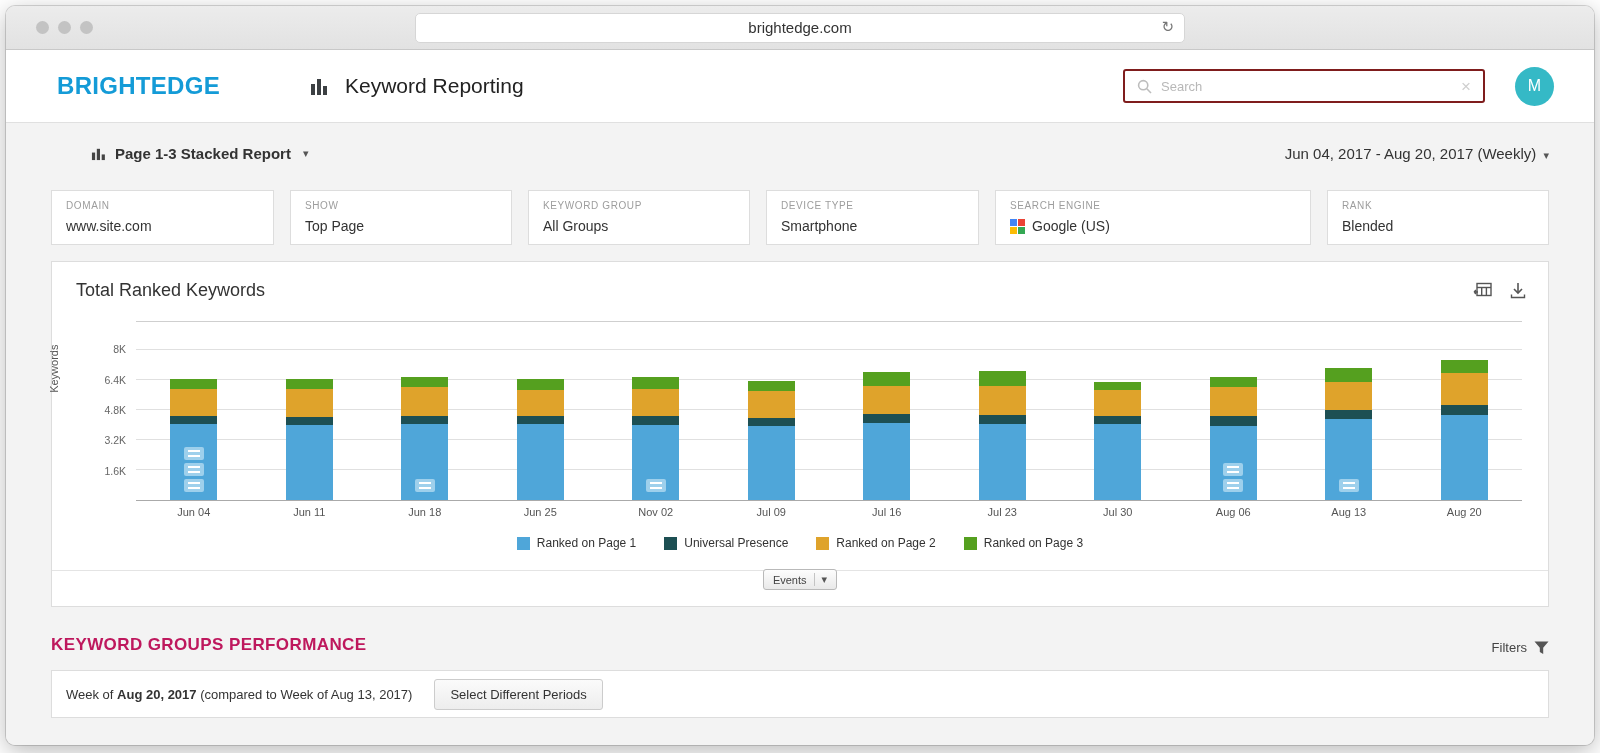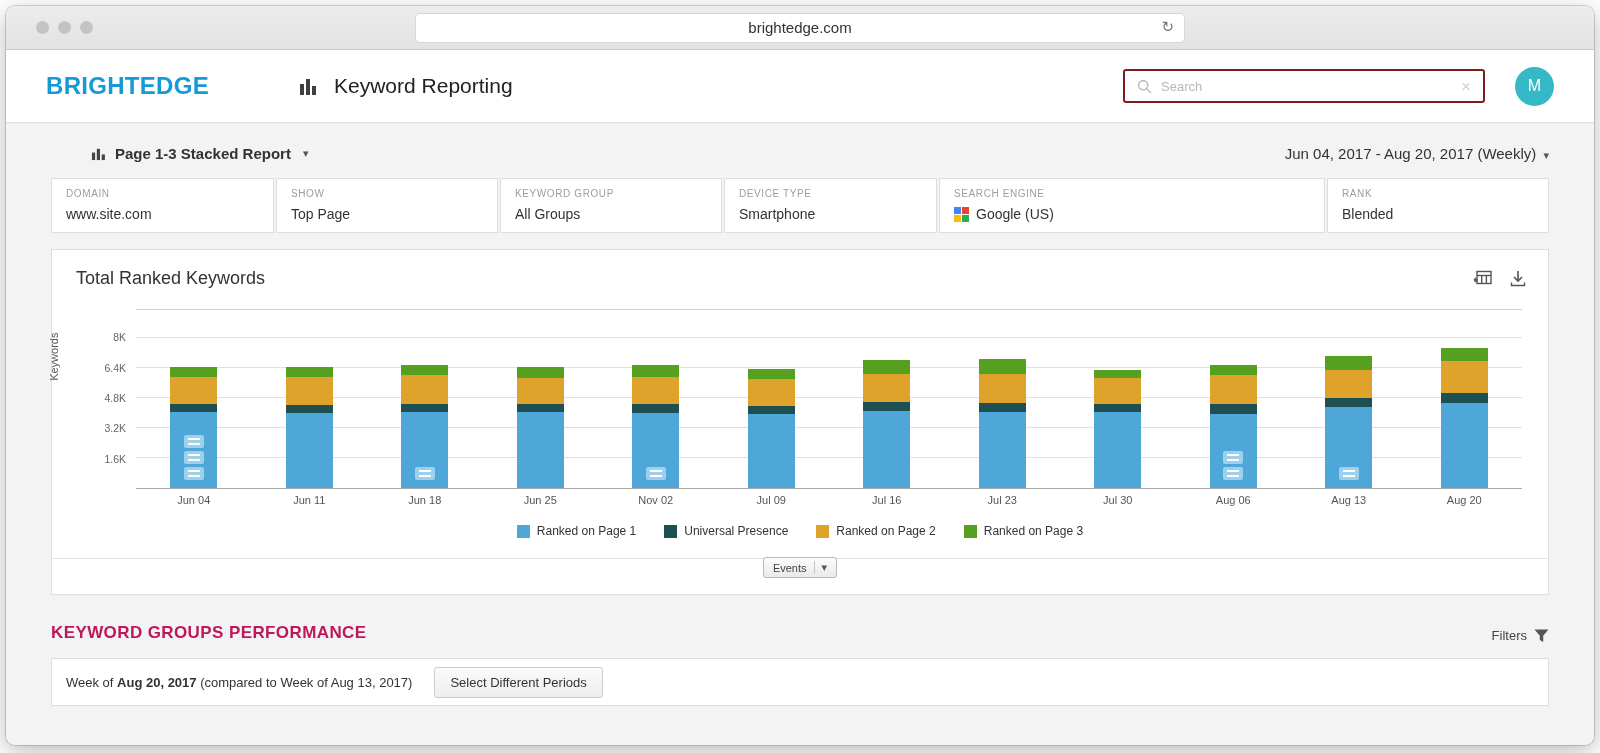--- a/index.html
+++ b/index.html
@@ -32,21 +32,21 @@
   }
   .url-refresh {
     position: absolute; right: 10px; top: 4px; font-size: 15px; color: #777;
     cursor: pointer;
   }
   
   .app-header {
     height: 73px; background: #fff; border-bottom: 1px solid #e0e0e0;
     display: flex; align-items: center; padding: 0 40px; flex: 0 0 auto;
   }
-  .logo { font-size: 24px; font-weight: 700; color: #149bd7; letter-spacing: 0.3px; }
+  .logo { font-size: 24px; font-weight: 700; color: #149bd7; letter-spacing: 0.3px; margin-left: 11px; }
   .title-group { display: flex; align-items: center; margin-left: 88px; gap: 13px; }
   .page-title { font-size: 21px; color: #222; }
   .spacer { flex: 1; }
   .search-box {
     width: 362px; height: 34px; border: 2px solid #7f1d1d; border-radius: 3px;
     background: #fff; display: flex; align-items: center; padding: 0 12px; gap: 9px;
   }
   .search-box input {
     border: none; outline: none; flex: 1; font-size: 13px; color: #444;
     font-family: "Liberation Sans", sans-serif; background: transparent;
@@ -62,21 +62,21 @@
   .content { flex: 1; background: #f3f3f3; overflow: hidden; }
   .report-bar {
     display: flex; align-items: center; justify-content: space-between;
     padding: 22px 45px 16px 45px;
     margin-left: 40px;
   }
   .report-title { display: flex; align-items: center; gap: 9px; font-size: 15px; font-weight: 700; color: #333; cursor: pointer; }
   .caret { font-size: 11px; color: #555; margin-left: 3px; }
   .date-range { font-size: 15px; color: #333; cursor: pointer; }
   
-  .filter-strip { display: flex; gap: 2px; margin: 0 45px; }
+  .filter-strip { display: flex; gap: 16px; margin: 12px 45px; }
   .filter-cell {
     background: #fff; border: 1px solid #ddd; padding: 9px 14px 10px 14px;
     display: flex; flex-direction: column; gap: 7px; cursor: pointer;
   }
   .filter-label { font-size: 10px; color: #9d9d9d; letter-spacing: 0.6px; }
   .filter-value { font-size: 14px; color: #333; display: flex; align-items: center; gap: 7px; }
   .f0 { flex: 0 0 223px; } .f1 { flex: 0 0 222px; } .f2 { flex: 0 0 222px; }
   .f3 { flex: 0 0 213px; } .f4 { flex: 1; } .f5 { flex: 0 0 222px; }
   .gicon { width: 15px; height: 15px; display: inline-grid; grid-template-columns: 1fr 1fr; grid-template-rows: 1fr 1fr; gap: 1px; }
   .gicon span:nth-child(1){background:#4285F4;} .gicon span:nth-child(2){background:#EA4335;}

